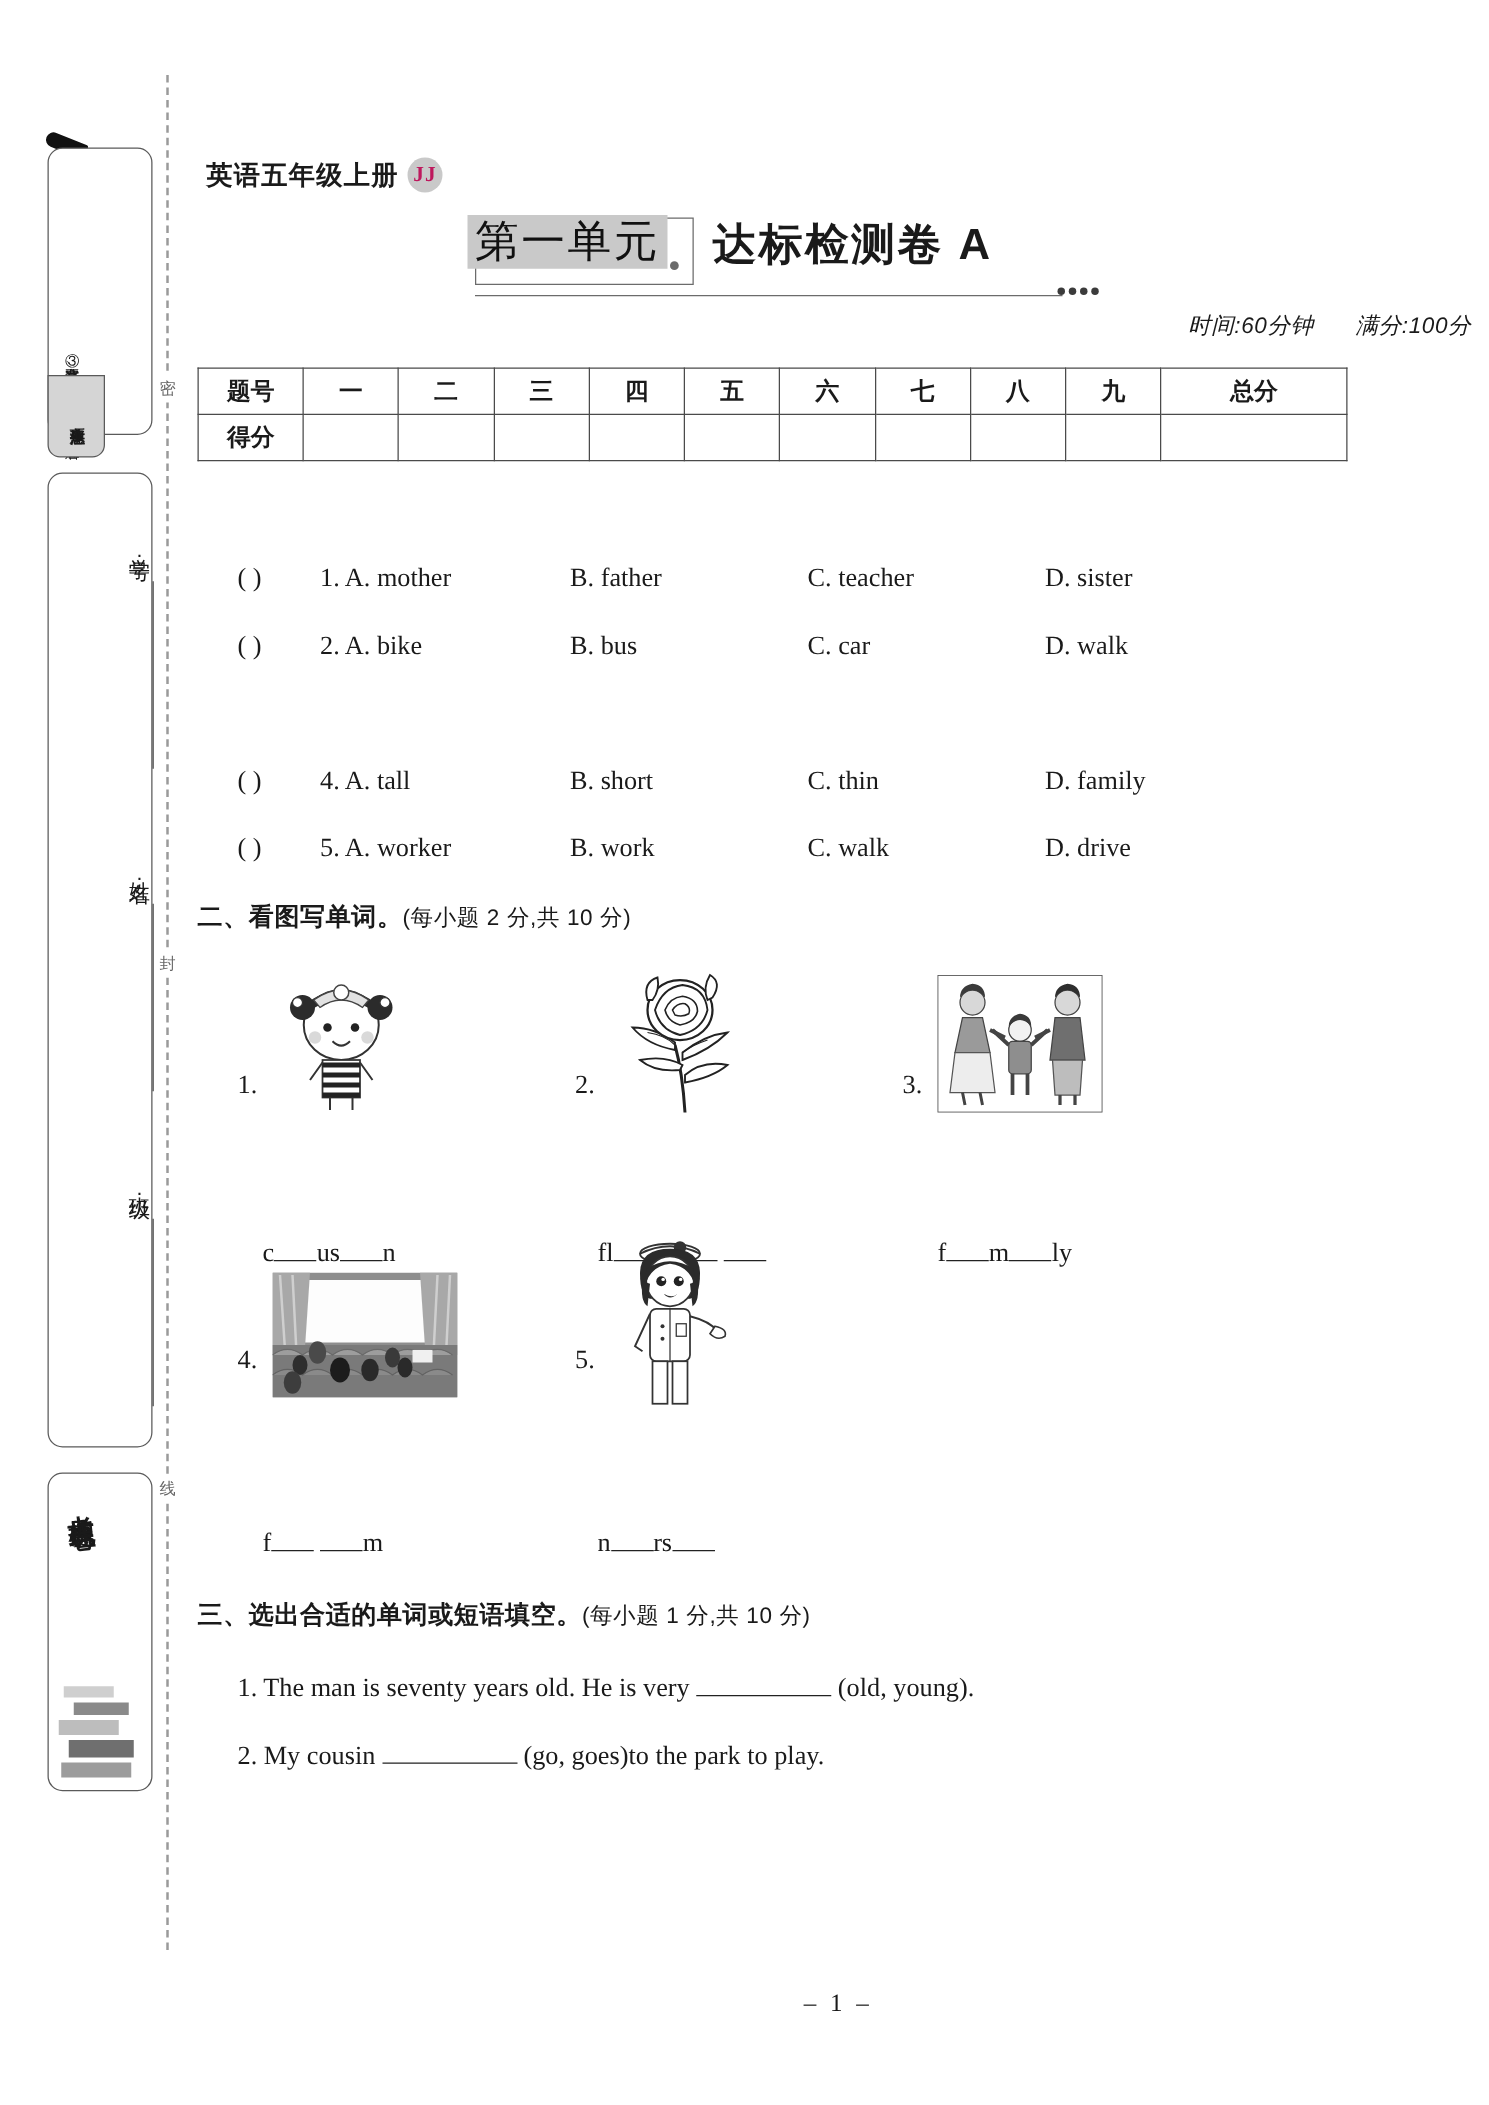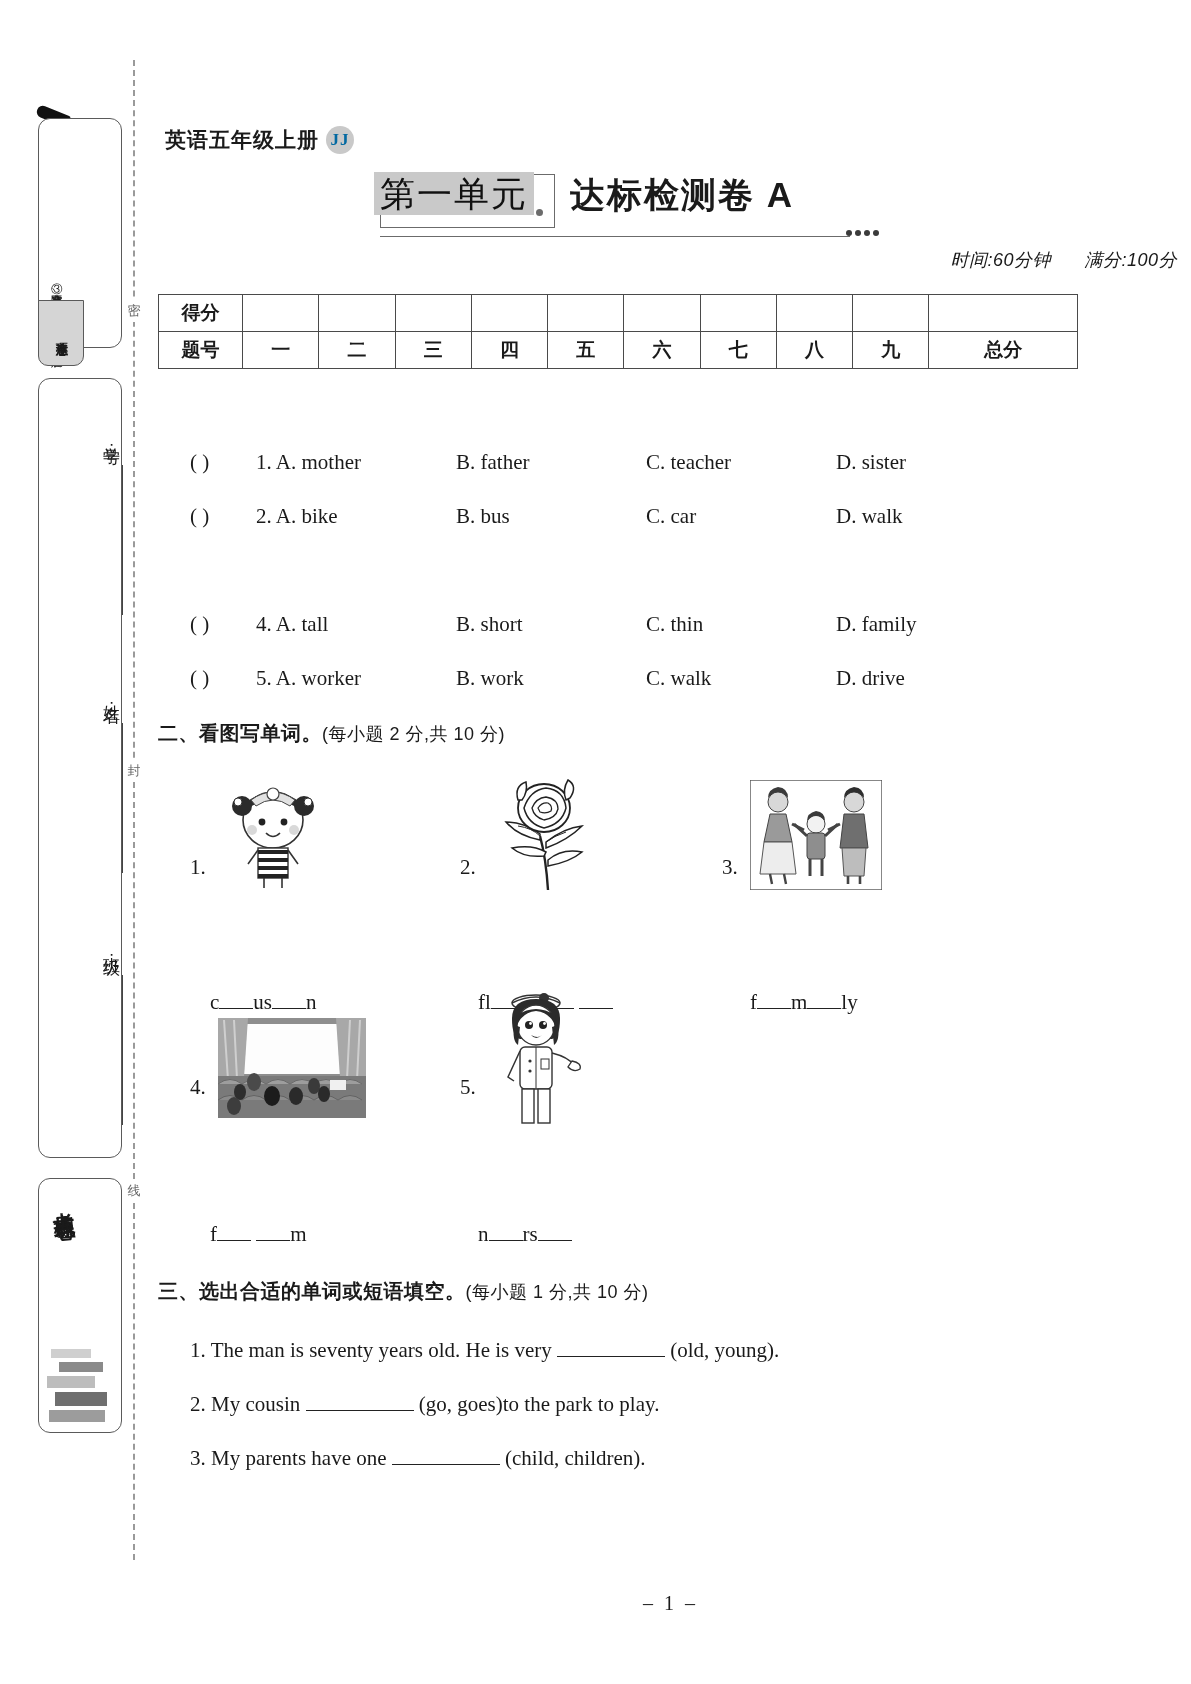--- a/index.html
+++ b/index.html
@@ -119,21 +119,21 @@
 
   .booktitle {
     position: absolute; left: 15px; top: 126px;
     font-family: "Liberation Sans", sans-serif;
     font-size: 21px; font-weight: bold; letter-spacing: 1px;
     display: flex; align-items: center; gap: 7px; text-align: center;
   }
   .jj-chip {
     display: inline-flex; align-items: center; justify-content: center;
     width: 28px; height: 28px; border-radius: 50%;
-    background: #c9c9c9; color: #0369a1;
+    background: #c9c9c9; color: #be185d;
     font-family: "Liberation Serif", serif; font-size: 17px; font-weight: bold;
   }
 
   .title-wrap {
     position: absolute; left: 230px; top: 172px; width: 700px; height: 80px;
   }
   .title-rect {
     position: absolute; left: 0; top: 2px;
     width: 175px; height: 54px;
     border: 1.2px solid #6b6b6b; background: #fff;
@@ -298,44 +298,44 @@
     </div>
 
     <div class="meta-line">
       <span>时间:60分钟</span>
       <span>满分:100分</span>
     </div>
 
     <table class="score-table">
       <tbody>
           <tr>
-        <td class="head-col">得分</td>
-        <td class="blankcell"></td>
-        <td class="blankcell"></td>
-        <td class="blankcell"></td>
-        <td class="blankcell"></td>
-        <td class="blankcell"></td>
-        <td class="blankcell"></td>
-        <td class="blankcell"></td>
-        <td class="blankcell"></td>
-        <td class="blankcell"></td>
-        <td class="blankcell"></td>
-      </tr>
-      <tr>
         <td class="head-col">题号</td>
         <td>一</td>
         <td>二</td>
         <td>三</td>
         <td>四</td>
         <td>五</td>
         <td>六</td>
         <td>七</td>
         <td>八</td>
         <td>九</td>
         <td>总分</td>
+      </tr>
+      <tr>
+        <td class="head-col">得分</td>
+        <td class="blankcell"></td>
+        <td class="blankcell"></td>
+        <td class="blankcell"></td>
+        <td class="blankcell"></td>
+        <td class="blankcell"></td>
+        <td class="blankcell"></td>
+        <td class="blankcell"></td>
+        <td class="blankcell"></td>
+        <td class="blankcell"></td>
+        <td class="blankcell"></td>
       </tr>
     </tbody>
       </table>
 
 
     <div class="q-row" style="top:450px;">
       <span class="paren">(     )</span><span class="opt o1">1. A. mother</span><span class="opt o2">B. father</span><span class="opt o3">C. teacher</span><span class="opt">D. sister</span>
     </div>
     <div class="q-row" style="top:504px;">
       <span class="paren">(     )</span><span class="opt o1">2. A. bike</span><span class="opt o2">B. bus</span><span class="opt o3">C. car</span><span class="opt">D. walk</span>
@@ -500,22 +500,16 @@
       <span>(old, young).</span>
     </div>
 
     <div class="sent" style="top:1392px;">
       <span>2.</span>
       <span>My cousin</span>
       <span class="blankline"></span>
       <span>(go, goes)to the park to play.</span>
     </div>
 
-    <div class="sent" style="top:1446px;">
-      <span>3.</span>
-      <span>My parents have one</span>
-      <span class="blankline"></span>
-      <span>(child, children).</span>
-    </div>
 
     <div class="pagenum">– 1 –</div>
   </div>
 </div>
 
 </body></html>

